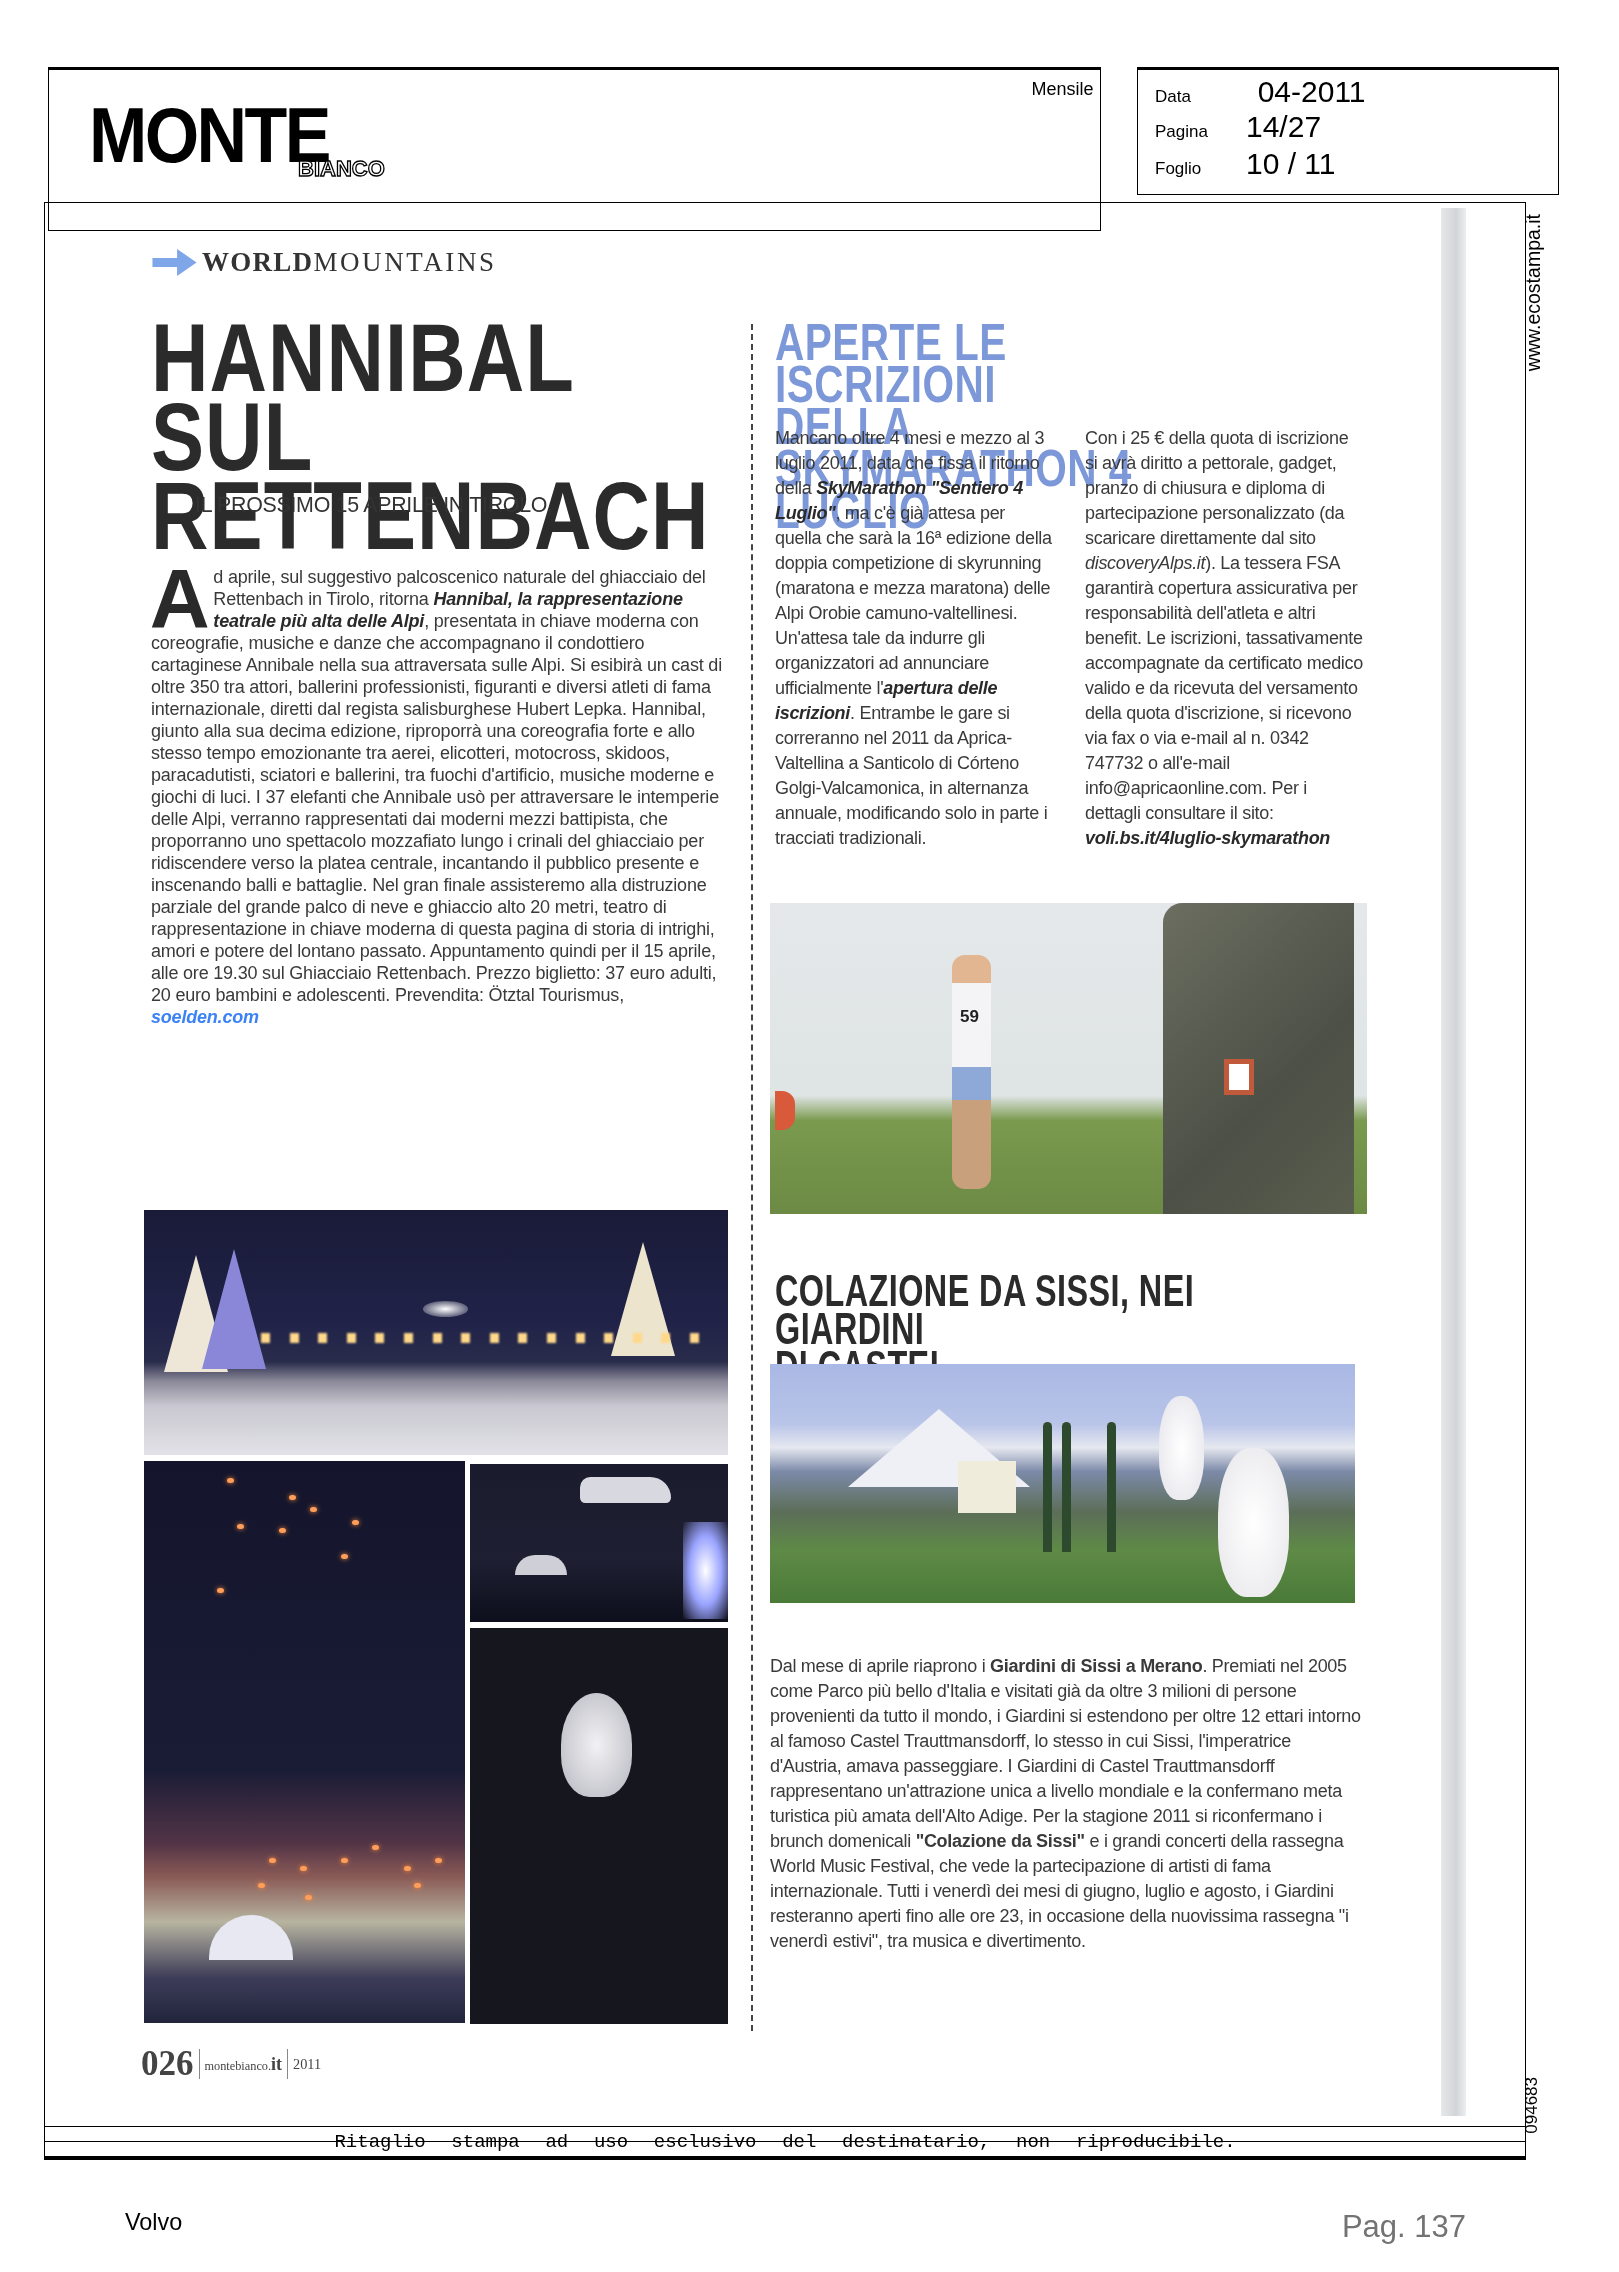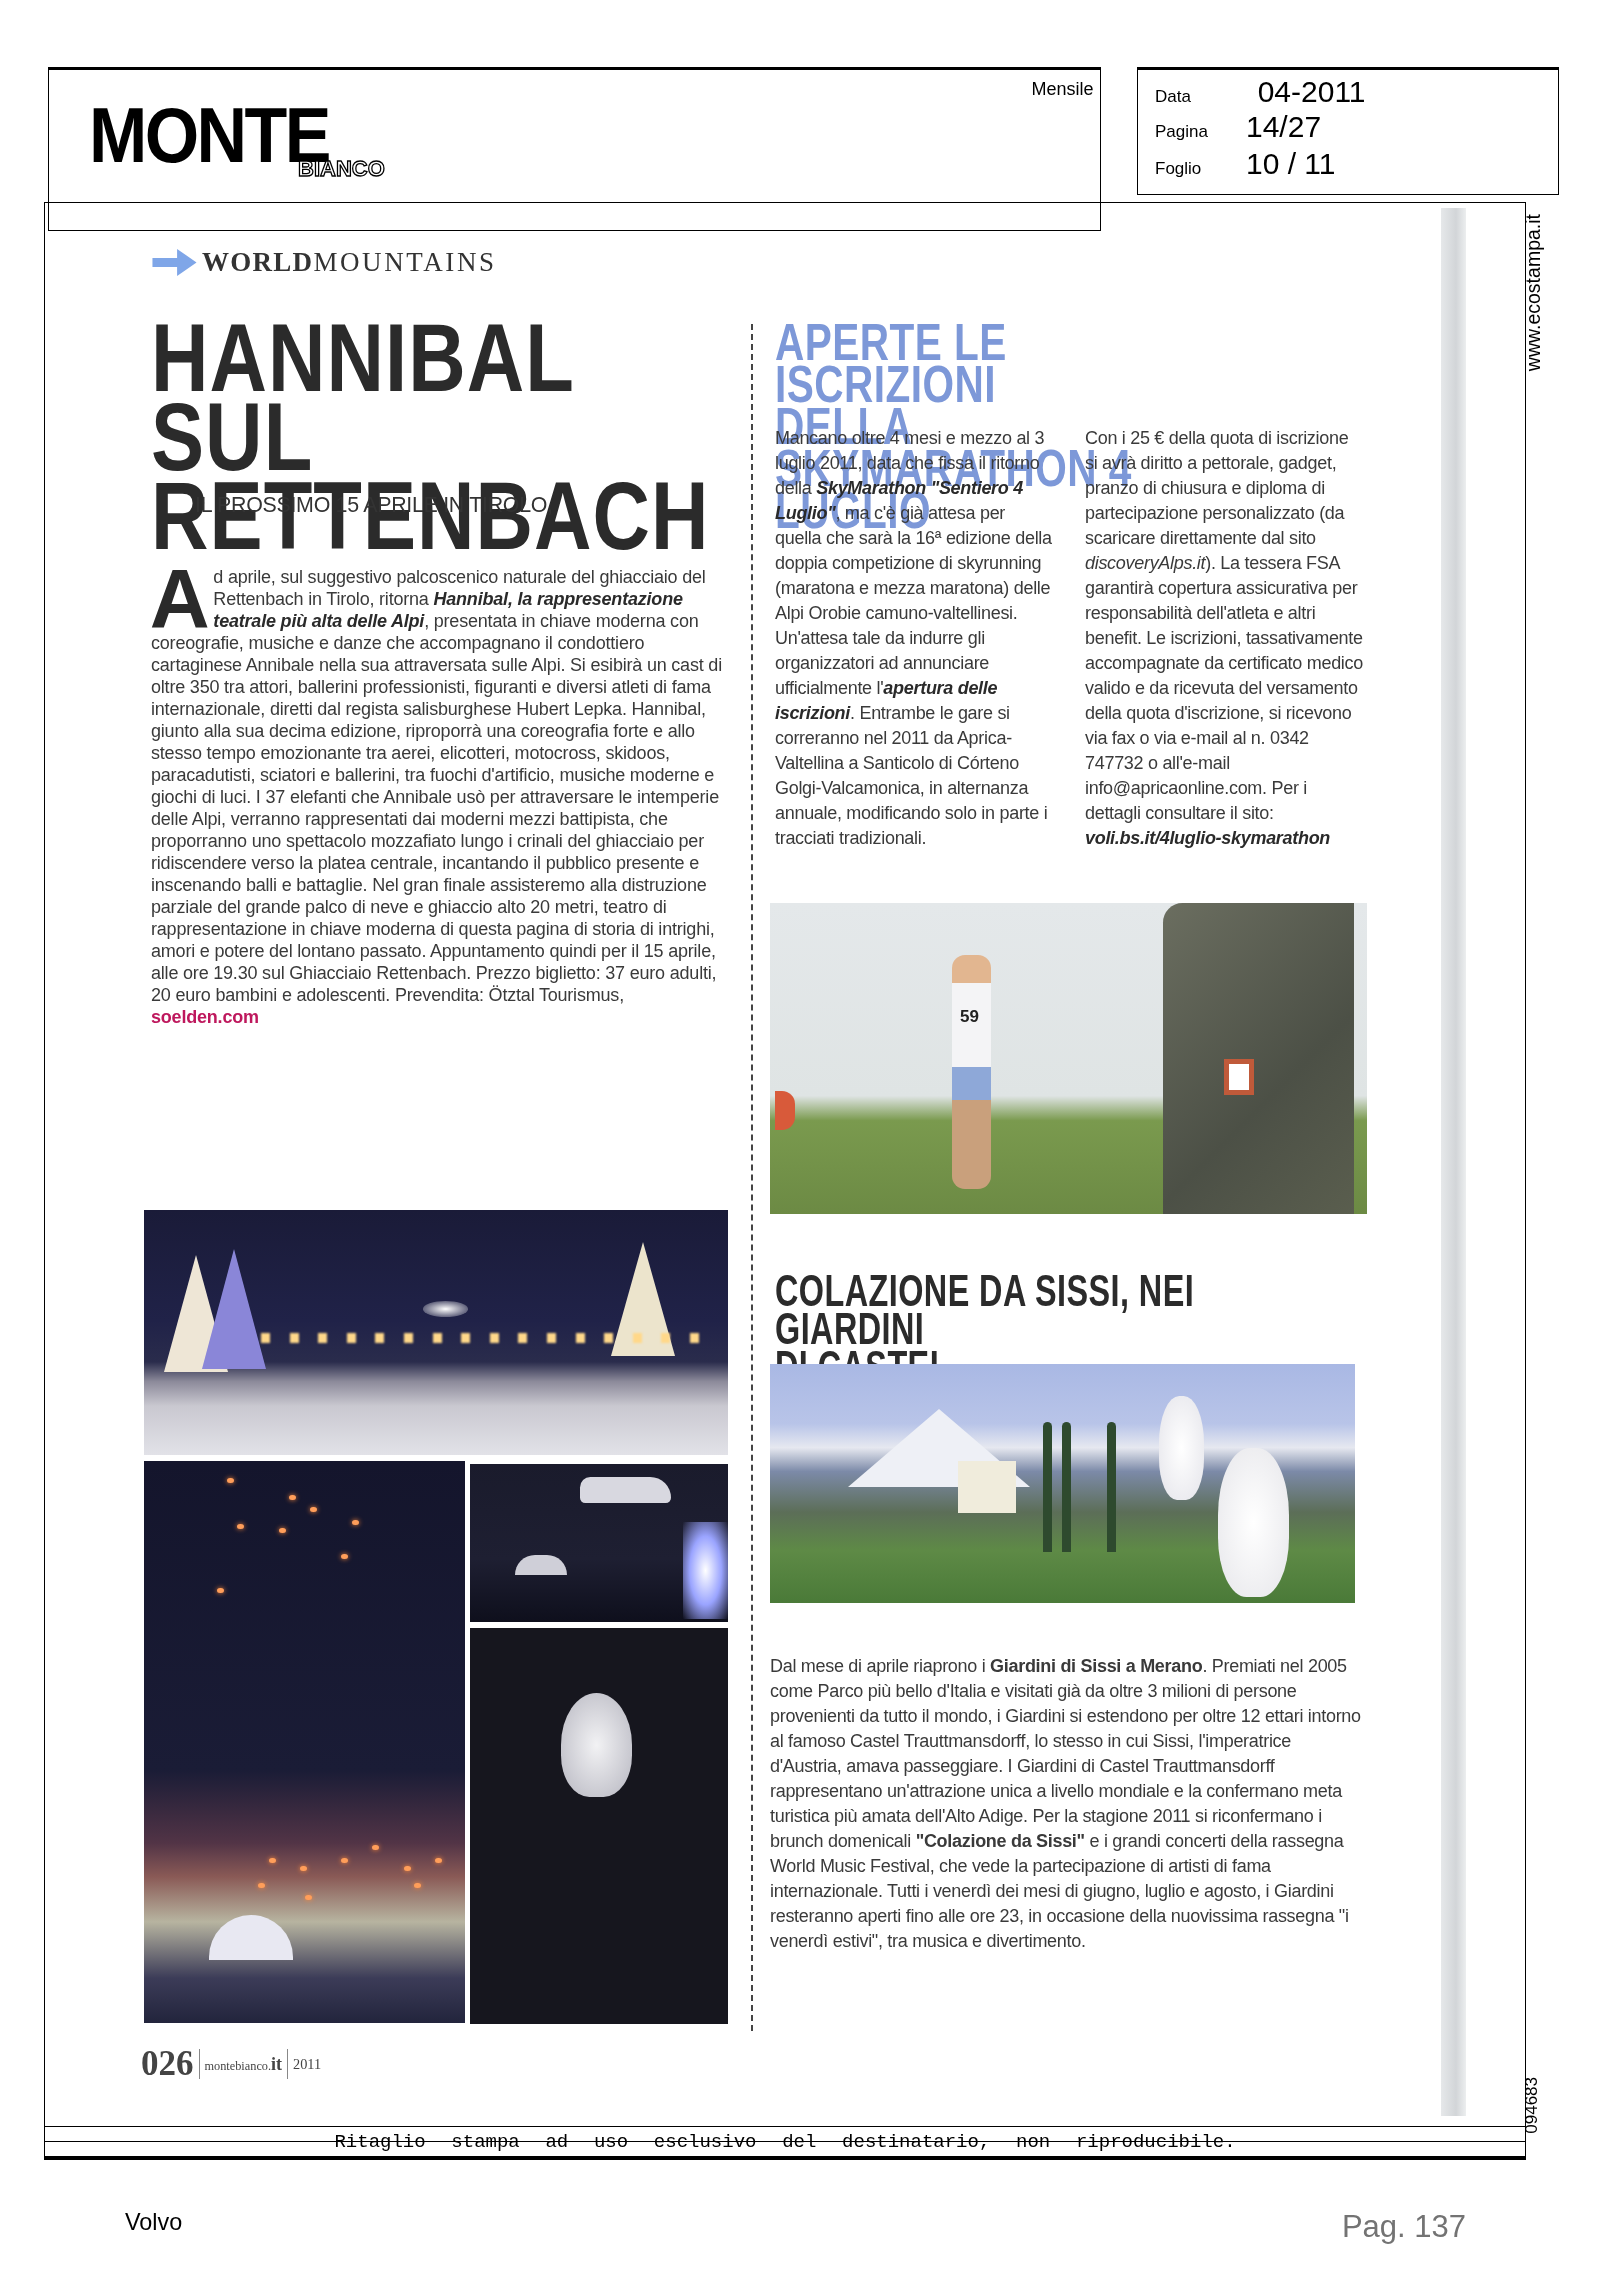--- a/index.html
+++ b/index.html
@@ -39,21 +39,21 @@
   .section-tag .t { font-family: "Liberation Serif", serif; font-size: 27px; color: #333; letter-spacing: 1.3px; margin-left: 3.9px; }
   .section-tag .t b { font-weight: 700; }
   .section-tag .t span { font-weight: 400; letter-spacing: 2.6px; }
 
   .big-title { position: absolute; left: 151px; top: 318px; width: 584px; font-family: "Liberation Sans Narrow", "Liberation Sans", sans-serif; font-weight: 700; font-size: 97px; line-height: 79px; color: #2b2b2b; transform: scaleX(0.82); transform-origin: left top; letter-spacing: 1.3px; }
   .subtitle { position: absolute; left: 151px; top: 492px; width: 584px; font-size: 21.4px; line-height: 26px; color: #333; letter-spacing: -0.3px; margin-left: 44px; }
 
   .body-left { position: absolute; left: 151px; top: 566px; width: 571px; font-size: 18px; line-height: 22px; color: #3a3a3a; text-align: left; letter-spacing: -0.2px; }
   .dropcap { float: left; font-family: "Liberation Sans", sans-serif; font-weight: 900; font-size: 83px; line-height: 62px; margin: 2.6px 3.9px 0 -1.3px; color: #2a2a2a; }
   .body-left b, .body-right b { font-style: italic; font-weight: 700; color: #2a2a2a; }
-  .link-bold { display: block; font-weight: 700; color: #be185d; }
+  .link-bold { display: block; font-style: italic; font-weight: 700; color: #3b82f6; }
 
   .photo { position: absolute; overflow: hidden; }
   .ph-sail { left: 144px; top: 1210px; width: 584px; height: 245px; background: linear-gradient(to bottom, #1a1b38 0%, #202248 45%, #2a2c4c 62%, #8c8a9a 70%, #c9c8d0 80%, #e2e2e8 100%); }
   .ph-sail .glow { position: absolute; left: 279px; top: 91px; width: 45px; height: 15.6px; border-radius: 50%; background: radial-gradient(#fff, rgba(255,255,255,0)); }
   .ph-sail .lights { position: absolute; left: 117px; top: 123px; width: 454px; height: 10.4px; background: repeating-linear-gradient(to right, #ffd88a 0 9px, transparent 9px 28.6px); filter: blur(1.3px); }
   .sail { position: absolute; width: 0; height: 0; border-left: 32px solid transparent; border-right: 32px solid transparent; }
   .sail.s1 { left: 19.5px; top: 45px; border-bottom: 117px solid #eee6d6; }
   .sail.s2 { left: 58px; top: 39px; border-bottom: 120px solid #8a86d8; }
   .sail.s3 { left: 467px; top: 32px; border-bottom: 114px solid #ece4cc; }
   .ph-lanterns { left: 144px; top: 1461px; width: 321px; height: 562px; background: linear-gradient(to bottom, #14152c 0%, #1a1c36 55%, #523446 68%, #8a5a56 74%, #b7b4a0 82%, #3c3c58 92%, #22243c 100%); }

